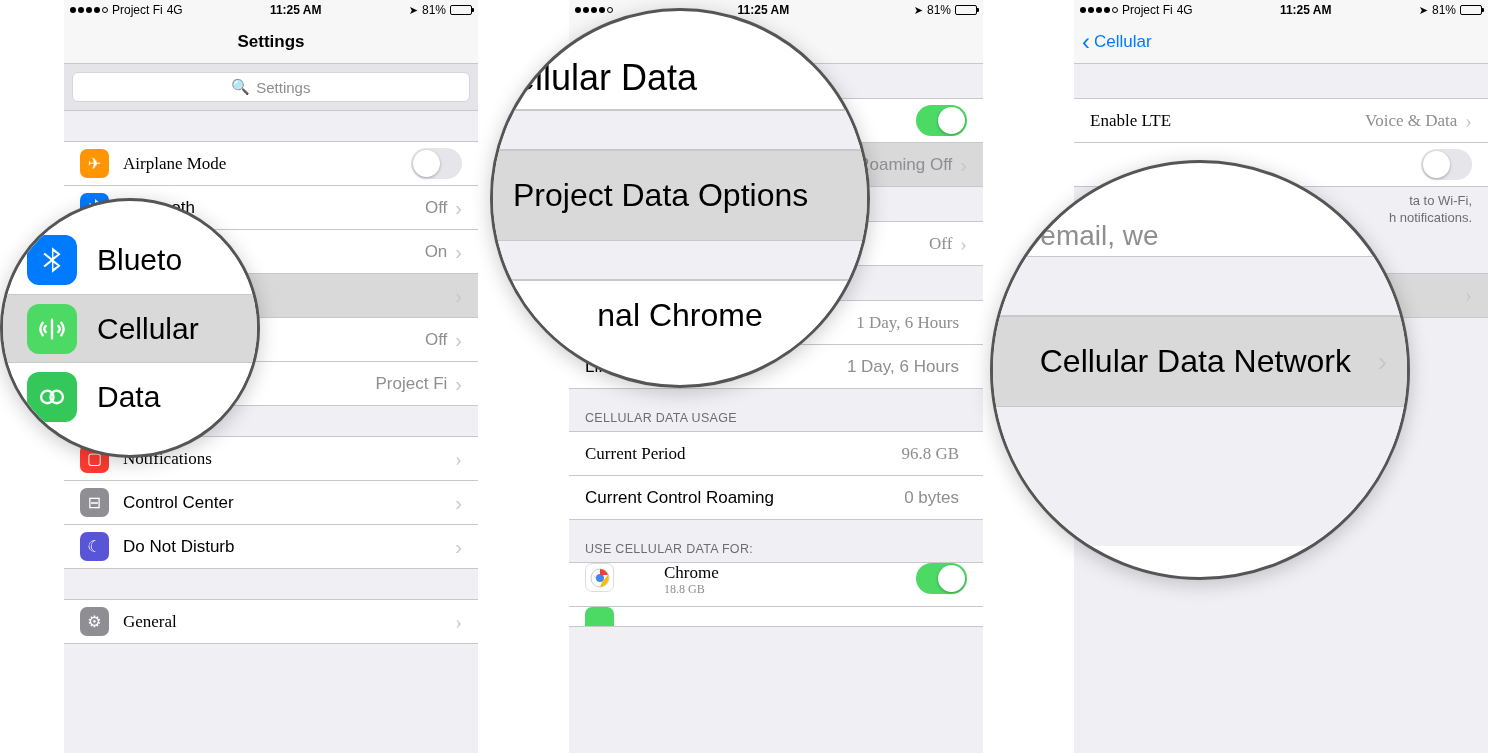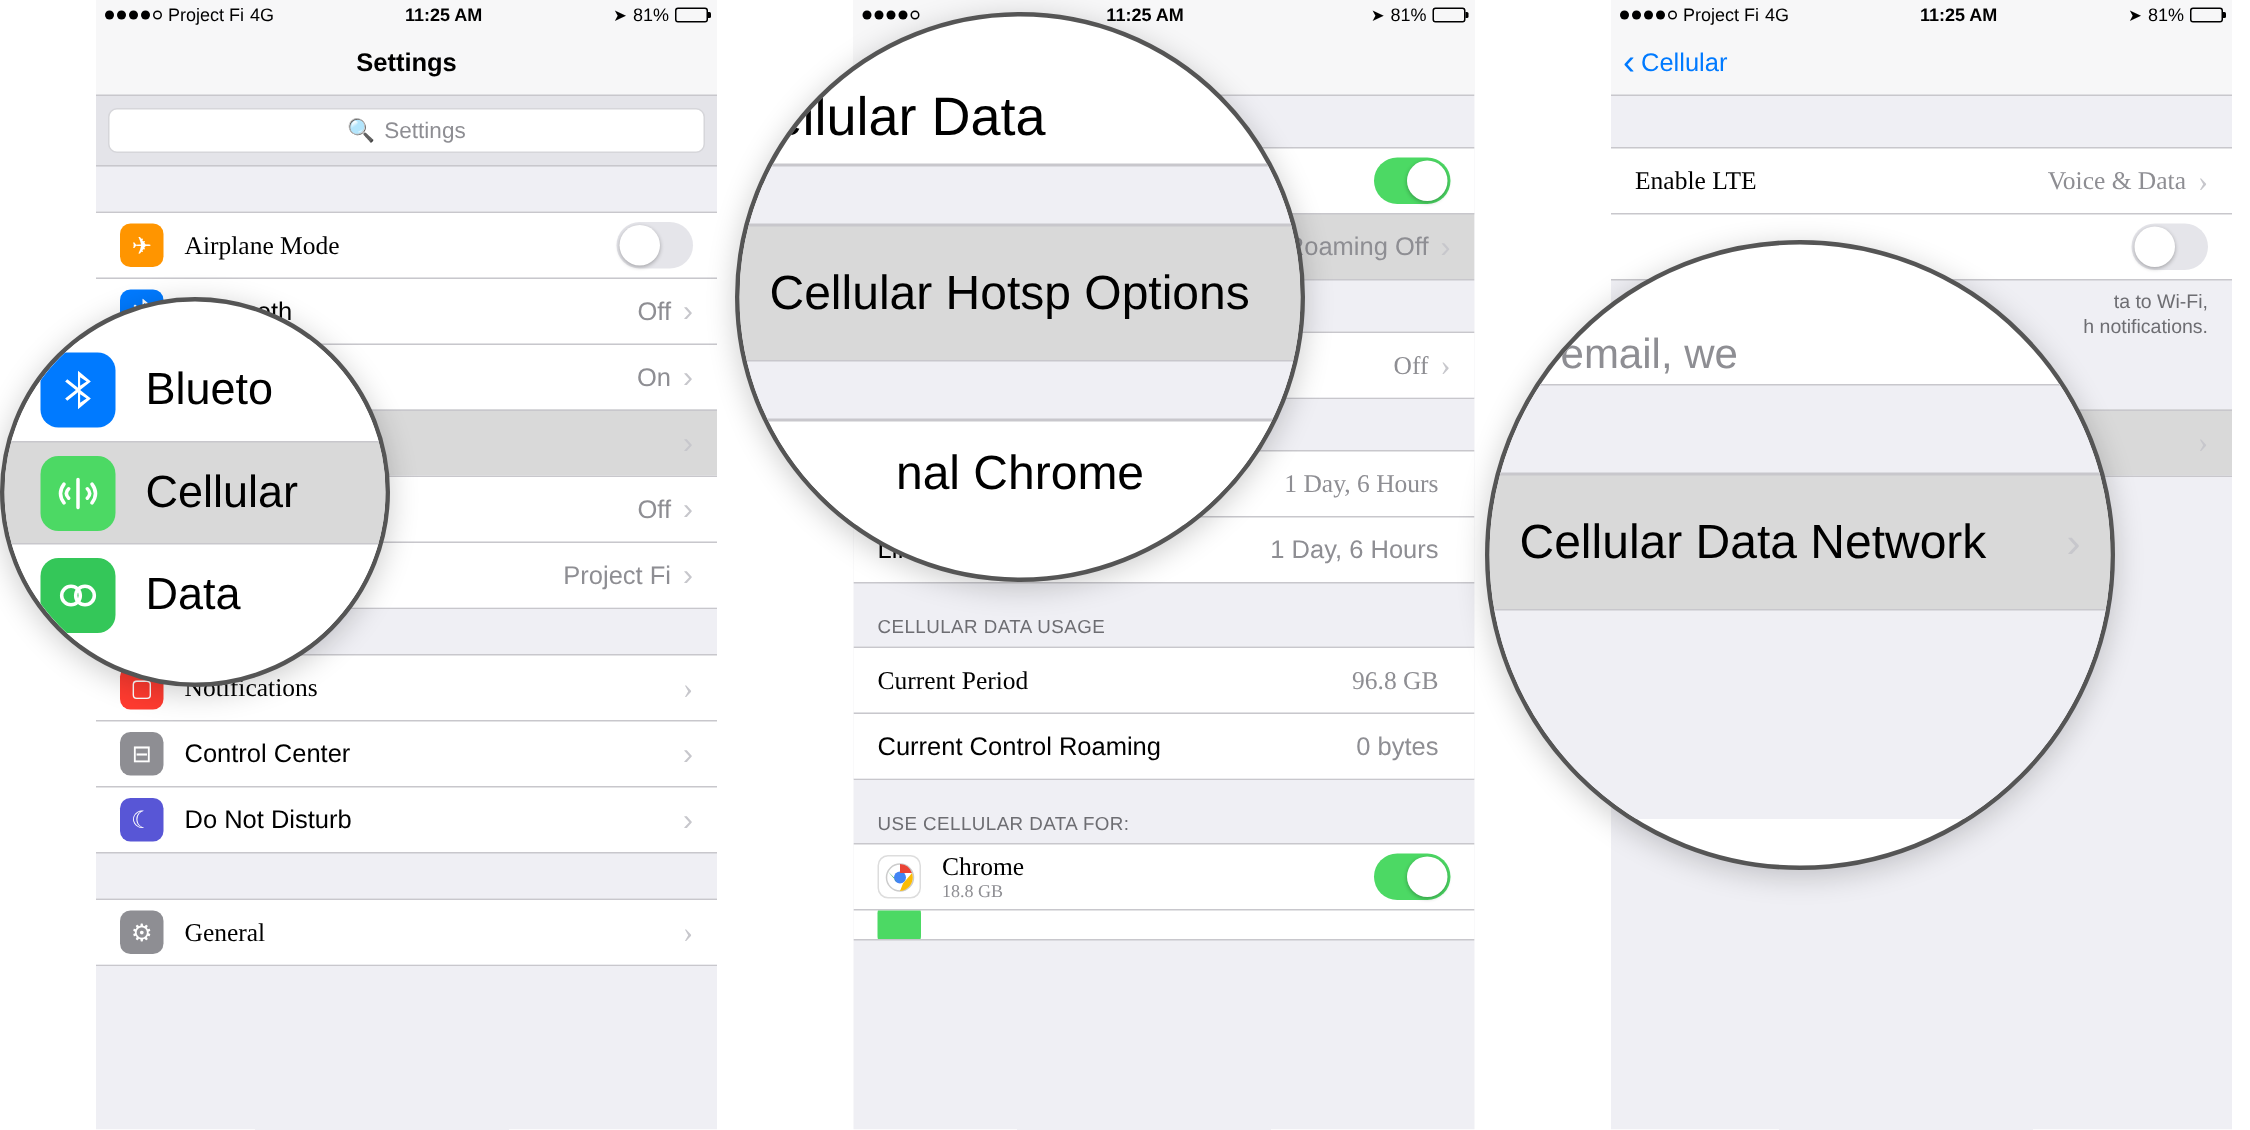--- a/index.html
+++ b/index.html
@@ -129,21 +129,21 @@
     width: 51px; height: 31px; border-radius: 16px;
     background: #e5e5ea; position: relative; flex-shrink: 0;
   }
   .cell .toggle.on { background: #4cd964; }
   .cell .toggle .knob {
     position: absolute; width: 27px; height: 27px; border-radius: 50%;
     background: #fff; top: 2px; left: 2px;
     box-shadow: 0 1px 3px rgba(0,0,0,0.3);
   }
   .cell .toggle.on .knob { left: 22px; }
-  .cell.stacked { flex-direction: row; align-items: center; }
+  .cell.stacked { flex-direction: row; align-items: flex-start; gap: 36px; }
   .cell.stacked .stack { display: flex; flex-direction: column; flex: 1; }
   .footer-note {
     padding: 6px 16px 16px;
     font-size: 13px;
     color: #6d6d72;
     line-height: 1.3;
   }
 
   
   .ic-orange { background: #ff9500; }
@@ -182,21 +182,21 @@
   }
   .mag-row.sel { background: #d9d9d9; }
   .mag-row.spacer { background: #efeff4; min-height: 40px; border-top: 1px solid #c8c7cc; border-bottom: 1px solid #c8c7cc;}
   .mag-row .icon {
     width: 50px; height: 50px; border-radius: 12px;
     display: flex; align-items: center; justify-content: center;
     color: #fff; margin-right: 20px; font-size: 28px; flex-shrink: 0;
   }
   .mag-row .label { flex: 1; }
   .mag-row .chev { color: #c7c7cc; font-size: 28px; }
-  .mag3 .mag-row { font-size: 32px; min-height: 80px; }
+  .mag3 .mag-row { font-size: 32px; min-height: 80px; text-align: center; }
   .mag1 .mag-row { font-size: 30px; min-height: 68px; padding-left: 24px; }
 </style>
 </head>
 <body>
 
 <div class="phone phone1">
   <div class="statusbar">
     <div class="sb-left">
       <span class="dots">
         <span class="dot"></span>
@@ -481,21 +481,21 @@
         </svg>
     </span>
     <span class="label">Data</span>
   </div>
 </div>
 
 <div class="magnifier mag2">
   <div style="text-align:left;font-size:36px;padding:10px 0 10px 22px;border-bottom:1px solid #c8c7cc">ellular Data</div>
   <div class="mag-row spacer"></div>
   <div class="mag-row sel" style="min-height:90px">
-    <span class="label" style="font-size:32px">Cellular Hotsp Options</span>
+    <span class="label" style="font-size:32px">Project Data Options</span>
   </div>
   <div class="mag-row spacer"></div>
   <div class="mag-row" style="justify-content:center">
     <span class="label" style="text-align:center;font-size:32px">nal Chrome</span>
   </div>
 </div>
 
 <div class="magnifier mag3">
   <div style="font-size:28px;color:#8e8e93;padding:26px 0 4px 24px">g email, we</div>
   <div class="mag-row spacer" style="min-height:60px"></div>

